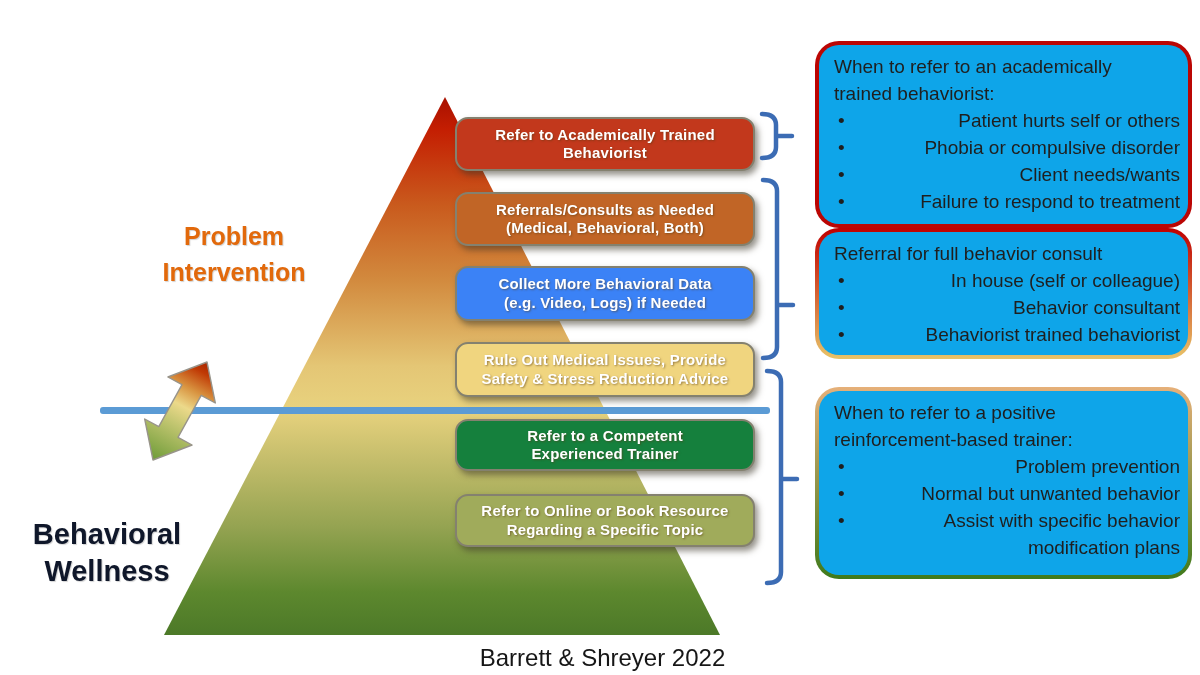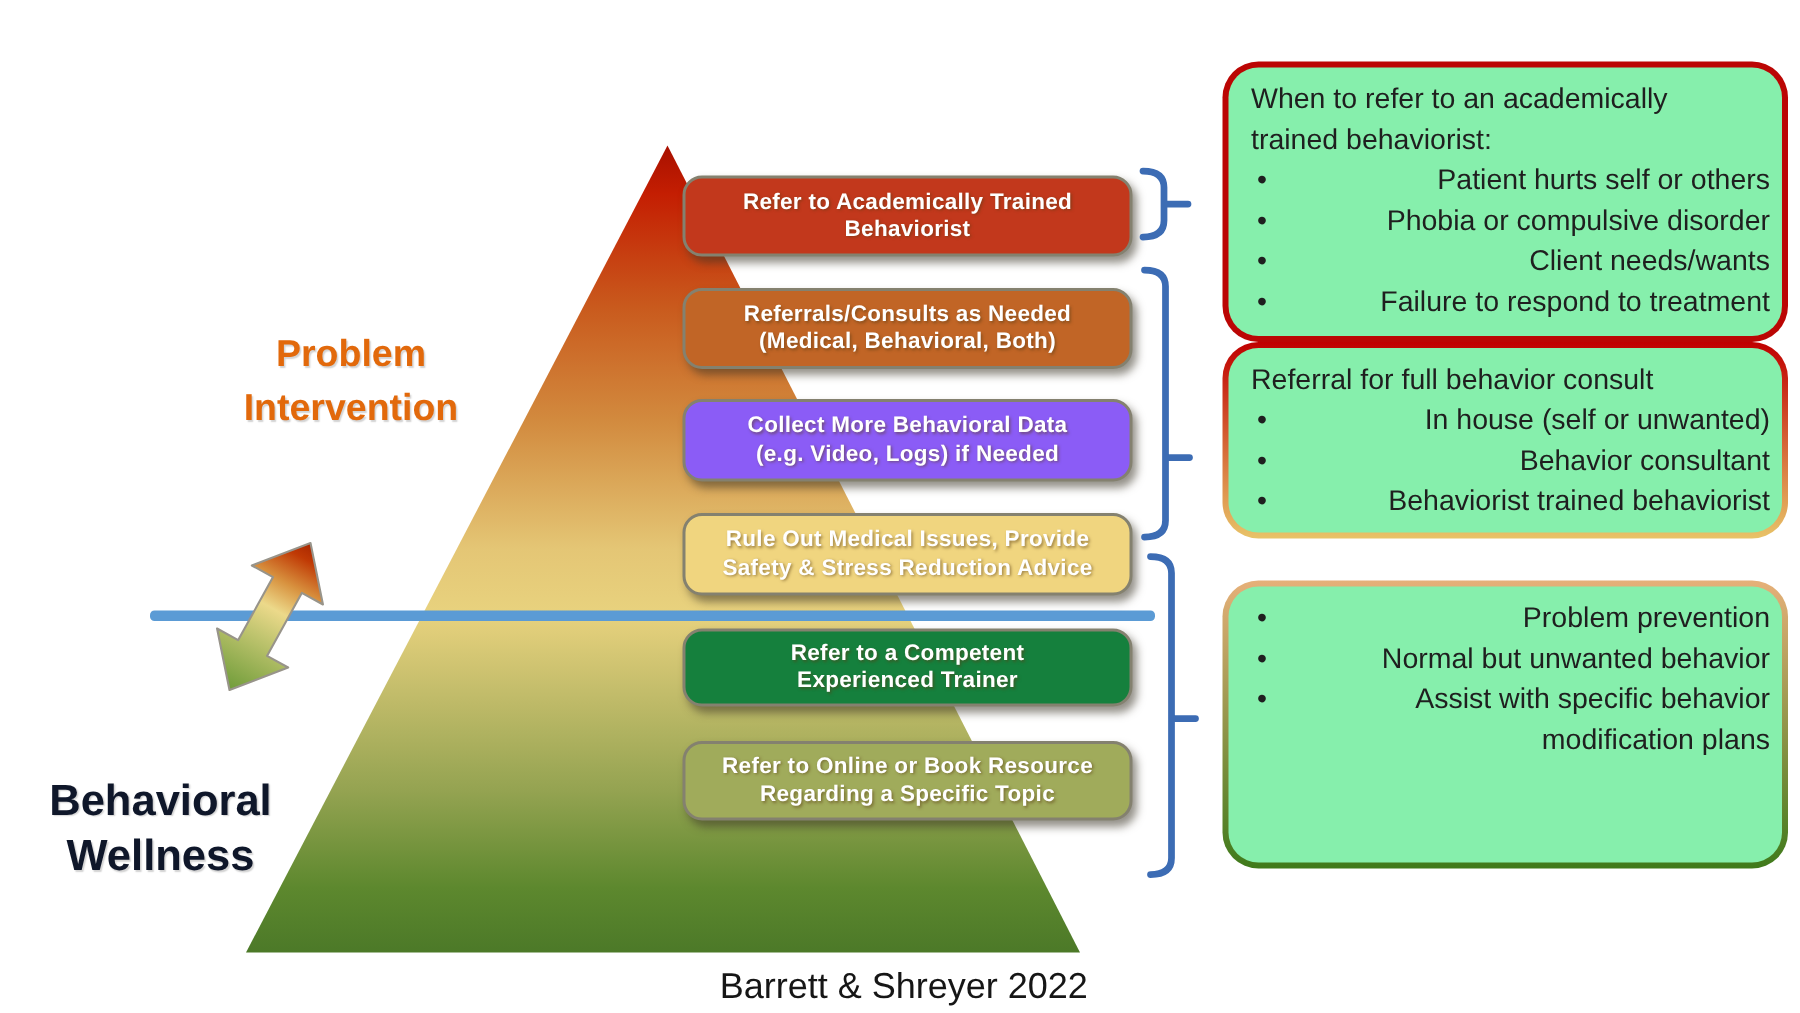--- a/index.html
+++ b/index.html
@@ -53,21 +53,21 @@
 
   
   .callout{
     position:absolute;left:815px;width:377px;box-sizing:border-box;
     border-radius:24px;padding:4px;z-index:4;
   }
   .c0{top:41px;height:187px;}
   .c1{top:228px;height:131px;}
   .c2{top:387px;height:192px;}
   .callout-inner{
-    background:#86efac;border-radius:20px;width:100%;height:100%;box-sizing:border-box;
+    background:#0ea5e9;border-radius:20px;width:100%;height:100%;box-sizing:border-box;
     padding:8px 8px 6px 15px;color:#1f1f1f;font-size:19px;line-height:27px;
   }
   .callout-title{white-space:pre-line;}
   .bullet-row{display:flex;margin-left:4px;}
   .bullet{width:26px;flex:0 0 26px;}
   .bullet-text{flex:1;text-align:right;}
 
   
   #caption{
     position:absolute;left:450px;top:644px;width:305px;text-align:center;
@@ -101,21 +101,21 @@
 
   <div id="levels">
       <div class="level-box lvl0" style="background: rgb(194, 56, 28);">
         <span class="level-text">Refer to Academically Trained
 Behaviorist</span>
       </div>
       <div class="level-box lvl1" style="background: rgb(193, 101, 38);">
         <span class="level-text">Referrals/Consults as Needed
 (Medical, Behavioral, Both)</span>
       </div>
-      <div class="level-box lvl2" style="background: #8b5cf6;">
+      <div class="level-box lvl2" style="background: #3b82f6;">
         <span class="level-text">Collect More Behavioral Data
 (e.g. Video, Logs) if Needed</span>
       </div>
       <div class="level-box lvl3" style="background: rgb(240, 213, 127);">
         <span class="level-text">Rule Out Medical Issues, Provide
 Safety &amp; Stress Reduction Advice</span>
       </div>
       <div class="level-box lvl4" style="background: #15803d;">
         <span class="level-text">Refer to a Competent
 Experienced Trainer</span>
@@ -174,34 +174,36 @@
             <span class="bullet">•</span>
             <span class="bullet-text">Failure to respond to treatment</span>
           </div>
         </div>
       </div>
       <div class="callout c1" style="background: linear-gradient(rgb(192, 0, 0), rgb(232, 195, 104));">
         <div class="callout-inner">
           <div class="callout-title">Referral for full behavior consult</div>
           <div class="bullet-row">
             <span class="bullet">•</span>
-            <span class="bullet-text">In house (self or unwanted)</span>
+            <span class="bullet-text">In house (self or colleague)</span>
           </div>
           <div class="bullet-row">
             <span class="bullet">•</span>
             <span class="bullet-text">Behavior consultant</span>
           </div>
           <div class="bullet-row">
             <span class="bullet">•</span>
             <span class="bullet-text">Behaviorist trained behaviorist</span>
           </div>
         </div>
       </div>
       <div class="callout c2" style="background: linear-gradient(rgb(230, 176, 121), rgb(63, 122, 27));">
         <div class="callout-inner">
+          <div class="callout-title">When to refer to a positive
+reinforcement-based trainer:</div>
           <div class="bullet-row">
             <span class="bullet">•</span>
             <span class="bullet-text">Problem prevention</span>
           </div>
           <div class="bullet-row">
             <span class="bullet">•</span>
             <span class="bullet-text">Normal but unwanted behavior</span>
           </div>
           <div class="bullet-row">
             <span class="bullet">•</span>

